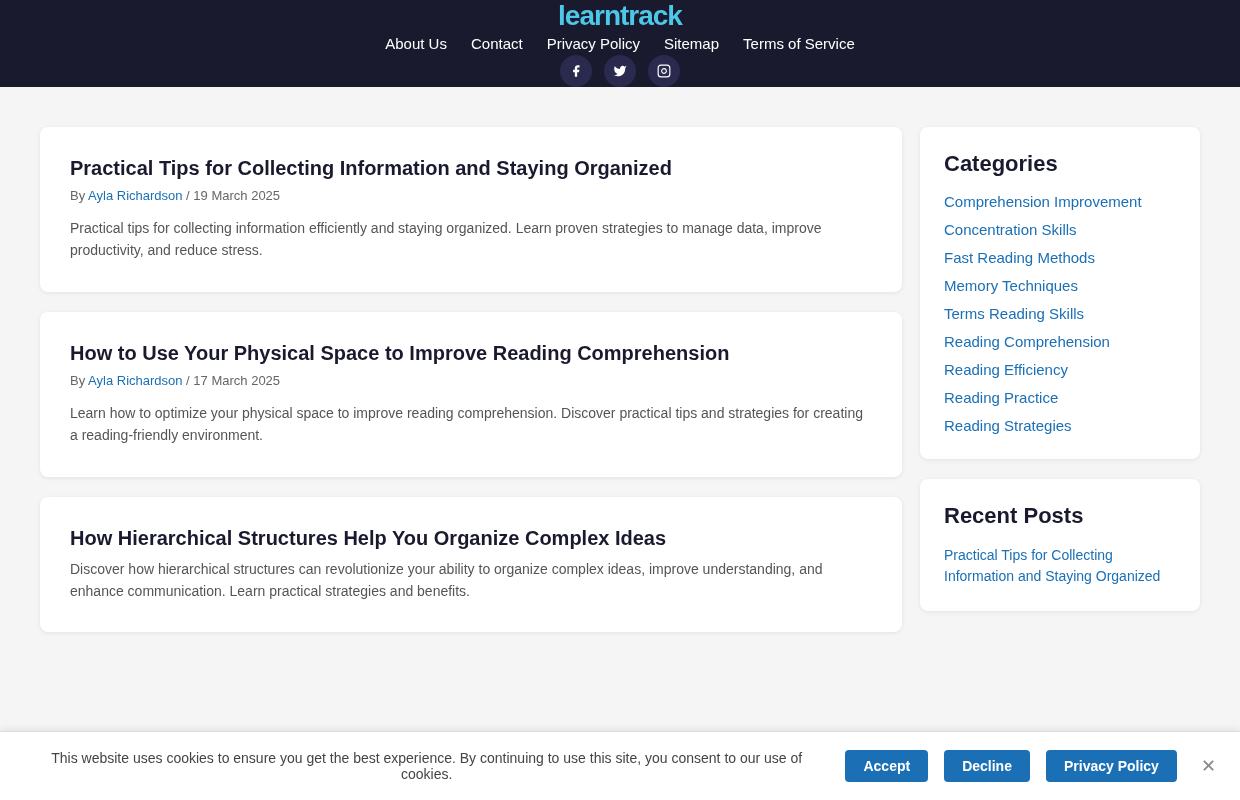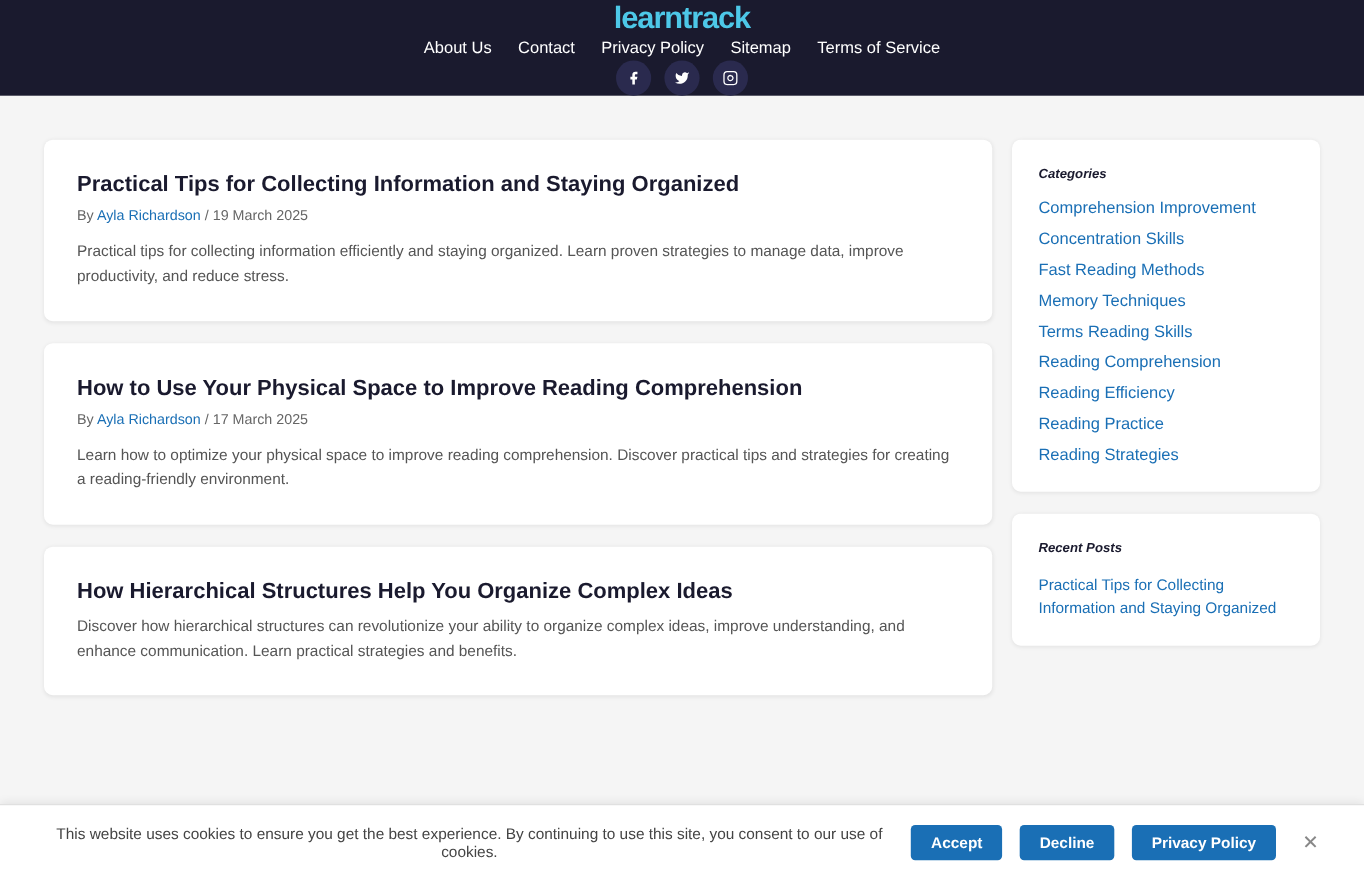--- a/index.html
+++ b/index.html
@@ -100,25 +100,24 @@
       flex-shrink: 0;
     }
     .sidebar-section {
       background: white;
       border-radius: 8px;
       padding: 24px;
       box-shadow: 0 1px 4px rgba(0,0,0,0.08);
       margin-bottom: 20px;
     }
     .sidebar-section h3 {
-      font-size: 12px;
+      font-size: 22px;
       font-weight: 700;
       color: #1a1a2e;
       margin-bottom: 16px;
-      font-style: italic;
     }
     .category-list {
       list-style: none;
       display: flex;
       flex-direction: column;
       gap: 10px;
     }
     .category-list li a {
       color: #1a6fb5;
       text-decoration: none;
@@ -132,21 +131,21 @@
     }
 
     
     .cookie-banner {
       position: fixed;
       bottom: 0;
       left: 0;
       right: 0;
       background: white;
       border-top: 1px solid #ddd;
-      padding: 18px 41px;
+      padding: 18px 24px;
       display: flex;
       align-items: center;
       gap: 16px;
       font-size: 14px;
       color: #444;
       z-index: 1000;
       box-shadow: 0 -2px 8px rgba(0,0,0,0.08);
     }
     .cookie-banner .cookie-text { flex: 1; text-align: center; }
     .cookie-btn {

